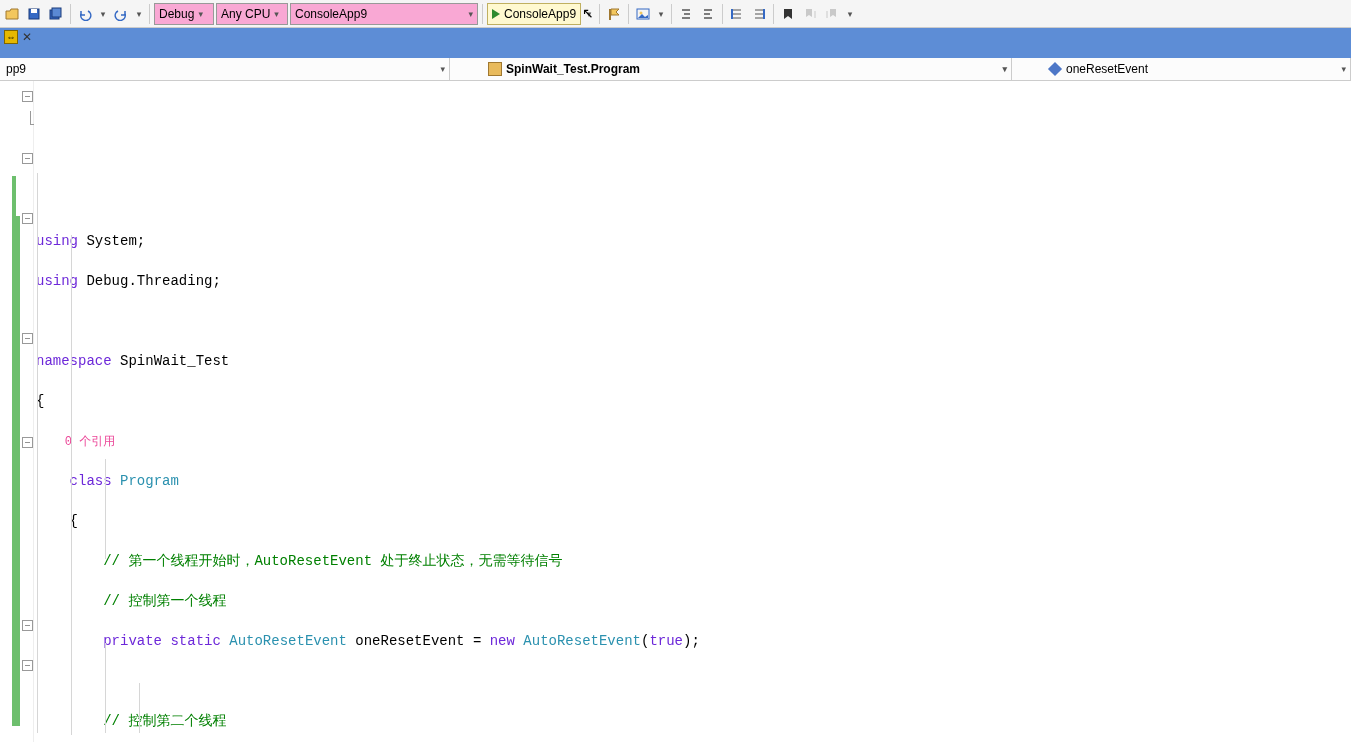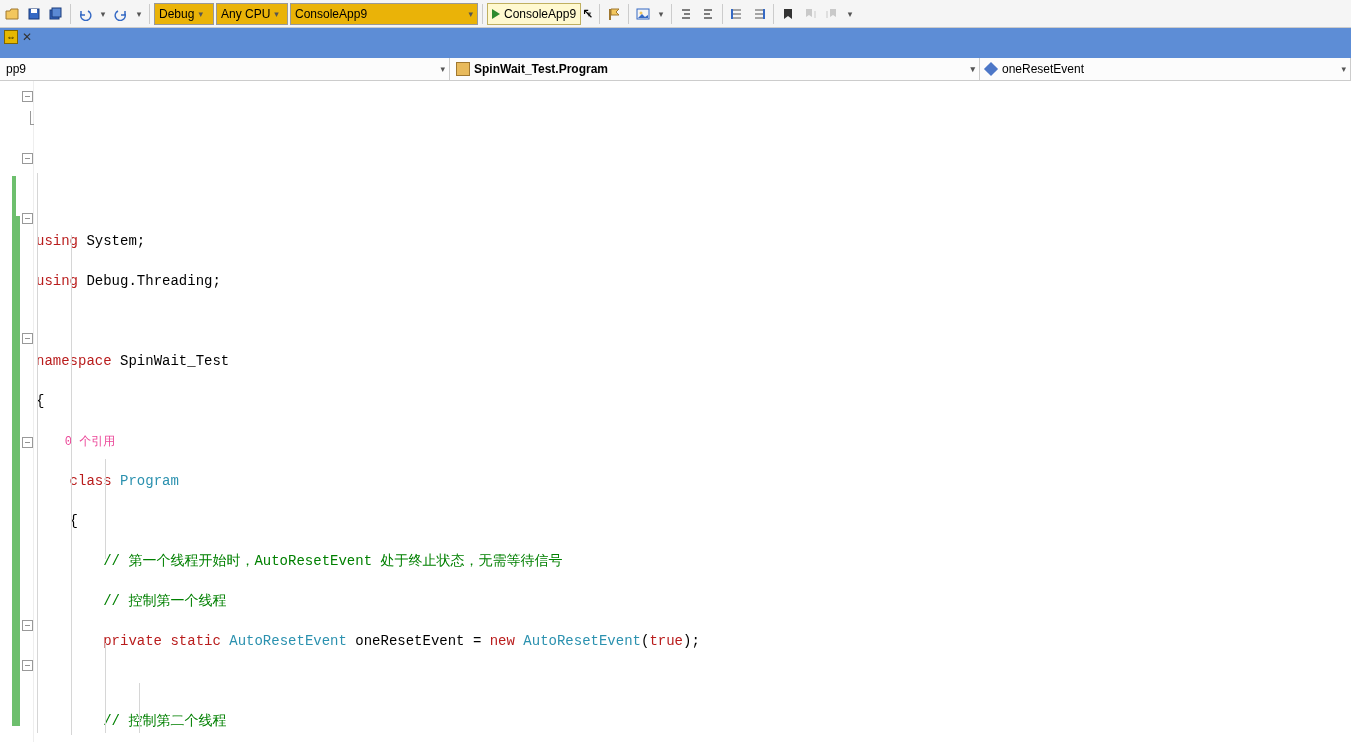--- a/index.html
+++ b/index.html
@@ -34,21 +34,21 @@
   width: 20px;
   height: 22px;
   display: flex;
   align-items: center;
   justify-content: center;
   cursor: pointer;
 }
 .tb-combo {
   height: 22px;
   border: 1px solid #999;
-  background: #eab308;
+  background: #f9a8d4;
   display: flex;
   align-items: center;
   padding: 0 4px;
   cursor: pointer;
   position: relative;
 }
 .tb-combo .caret {
   margin-left: 4px;
   font-size: 9px;
   color: #555;
@@ -111,20 +111,21 @@
   font-size: 12px;
 }
 
 
 .navbar {
   height: 23px;
   background: #fcfcfc;
   border-bottom: 1px solid #ccc;
   display: flex;
   align-items: stretch;
+  gap: 32px;
 }
 .nav-item {
   border-right: 1px solid #ccc;
   display: flex;
   align-items: center;
   padding: 0 6px;
   cursor: pointer;
   position: relative;
 }
 .nav-item.left1 { width: 450px; }
@@ -203,21 +204,21 @@
   flex: 1;
   font-family: Consolas, "Courier New", monospace;
   font-size: 14px;
   line-height: 20px;
   padding: 10px 0 2px 2px;
   white-space: pre;
   position: relative;
   overflow: hidden;
 }
 .code-line { height: 20px; }
-.kw { color: #b91c1c; }
+.kw { color: #6d28d9; }
 .type { color: #2b91af; }
 .cmt { color: #008000; }
 .ref { color: #ec4899; font-size: 12px; }
 
 
 .hl-line {
   position: absolute;
   left: -2px;
   right: 0;
   height: 20px;

